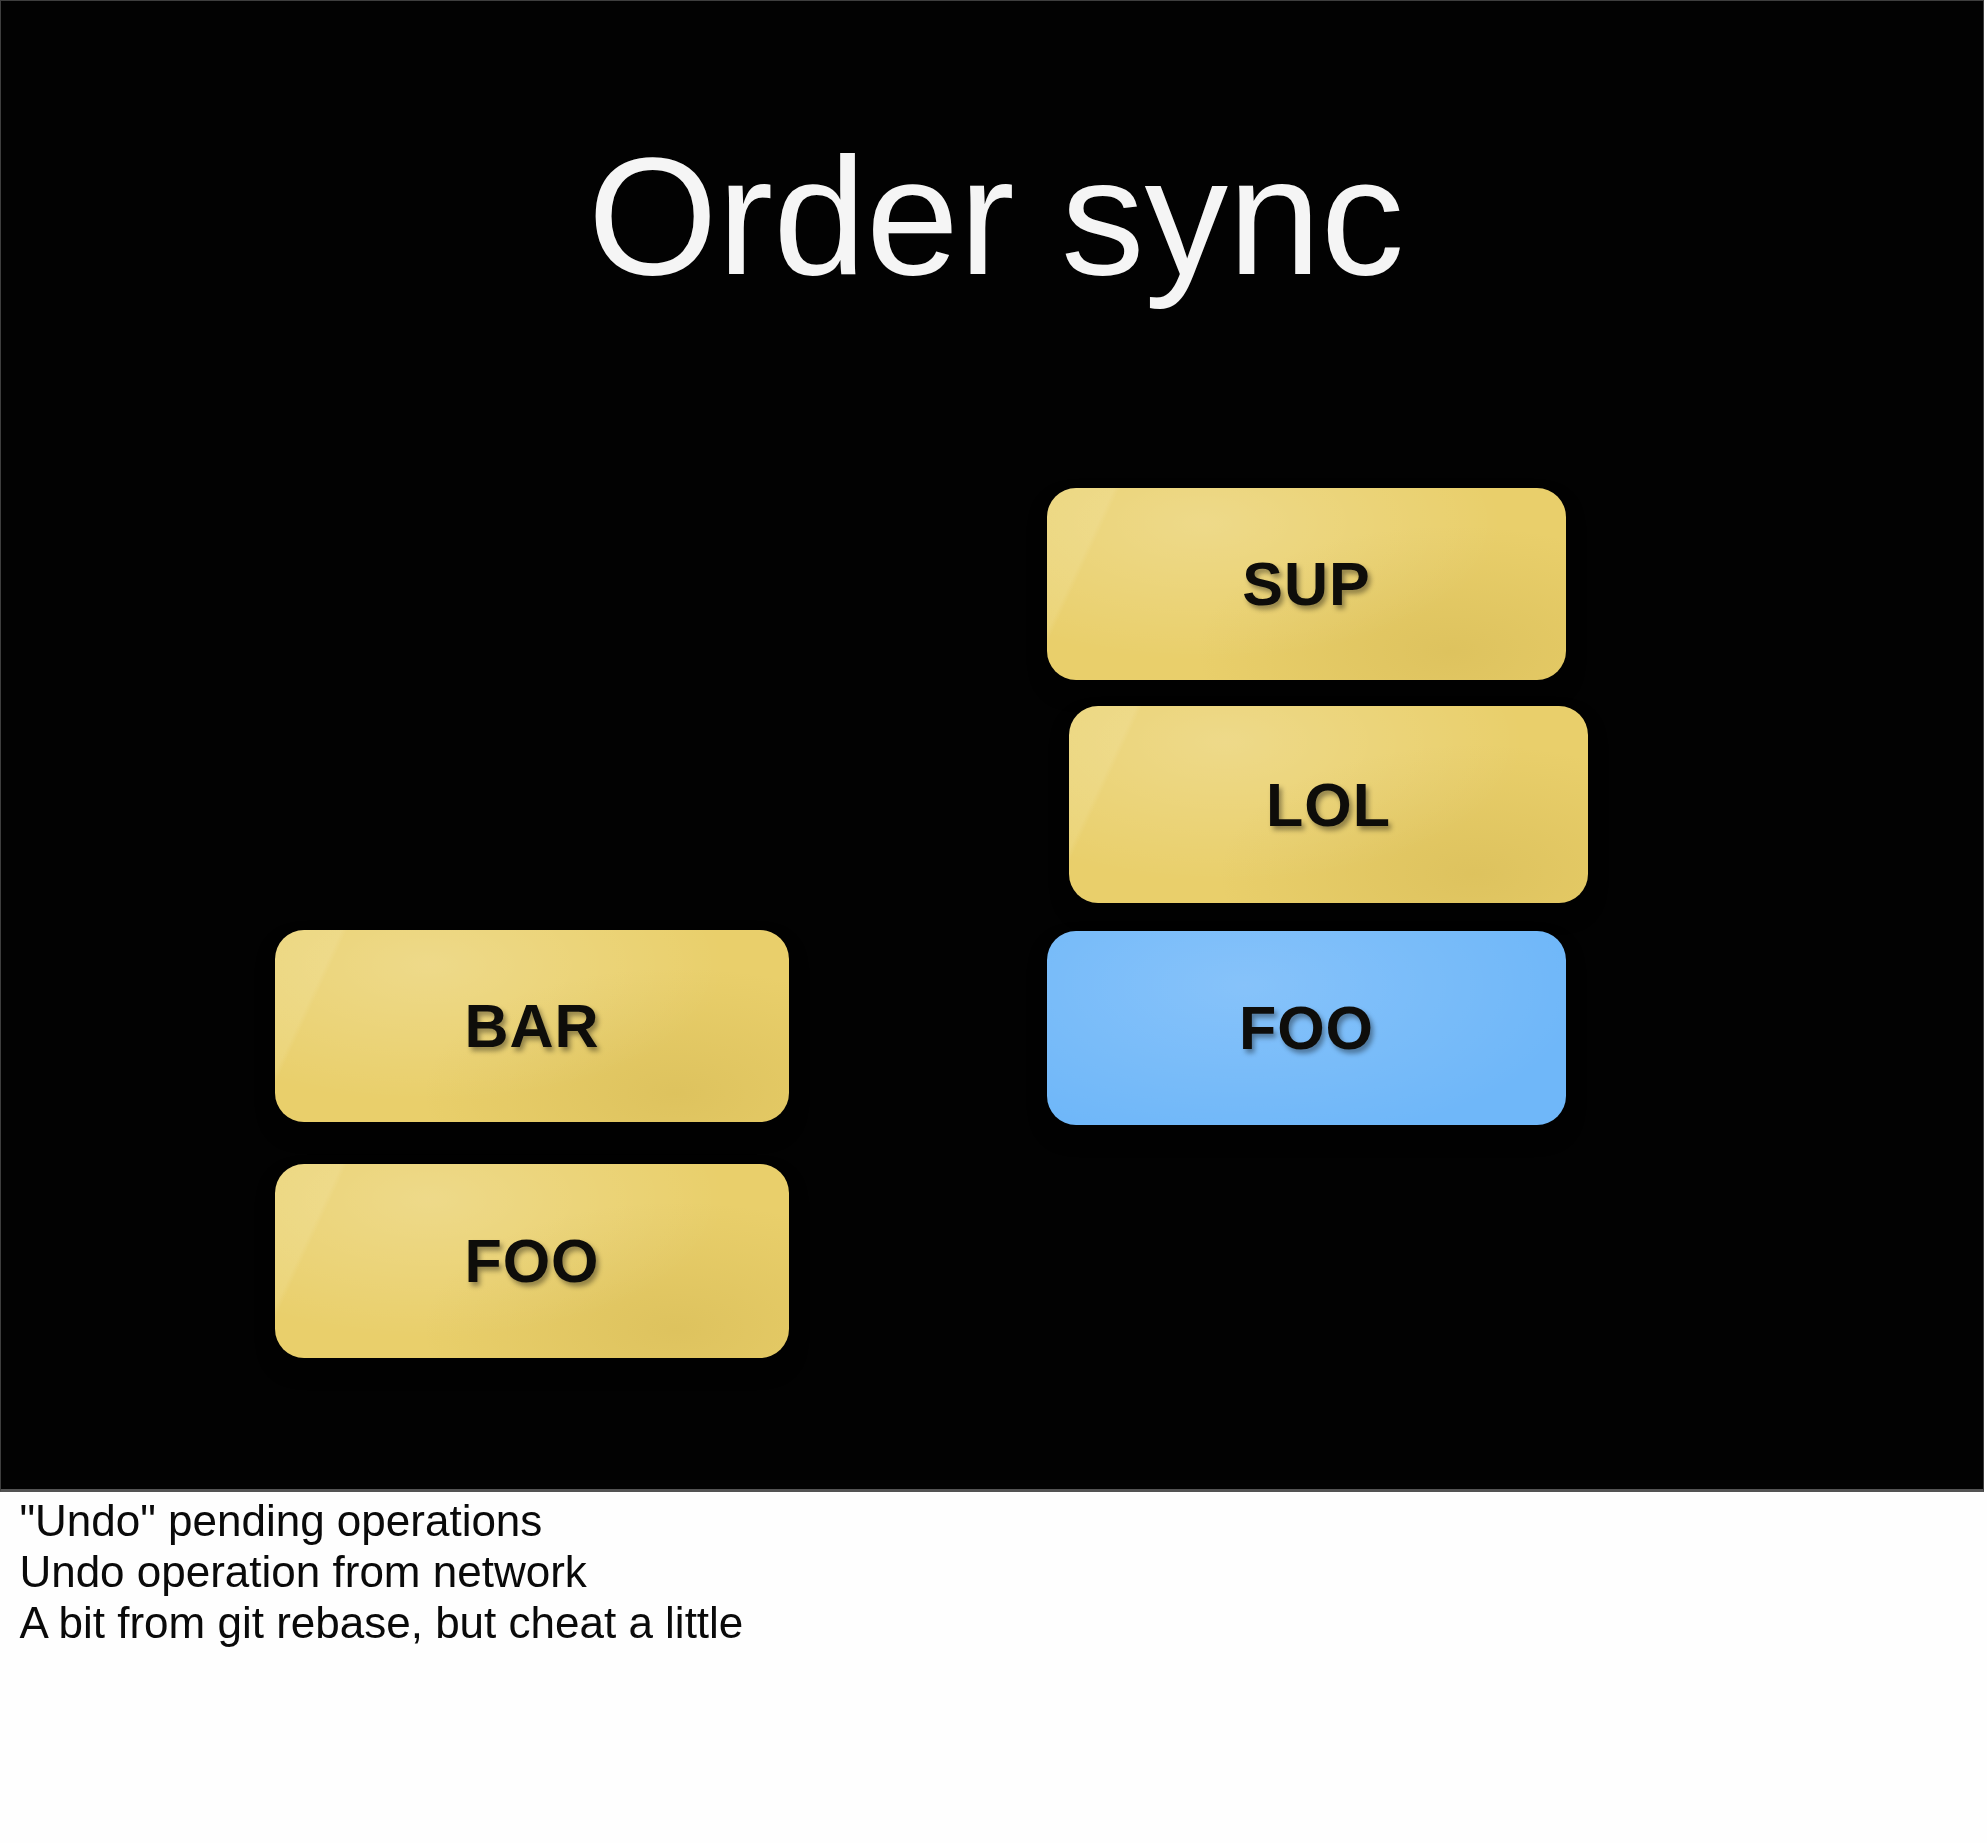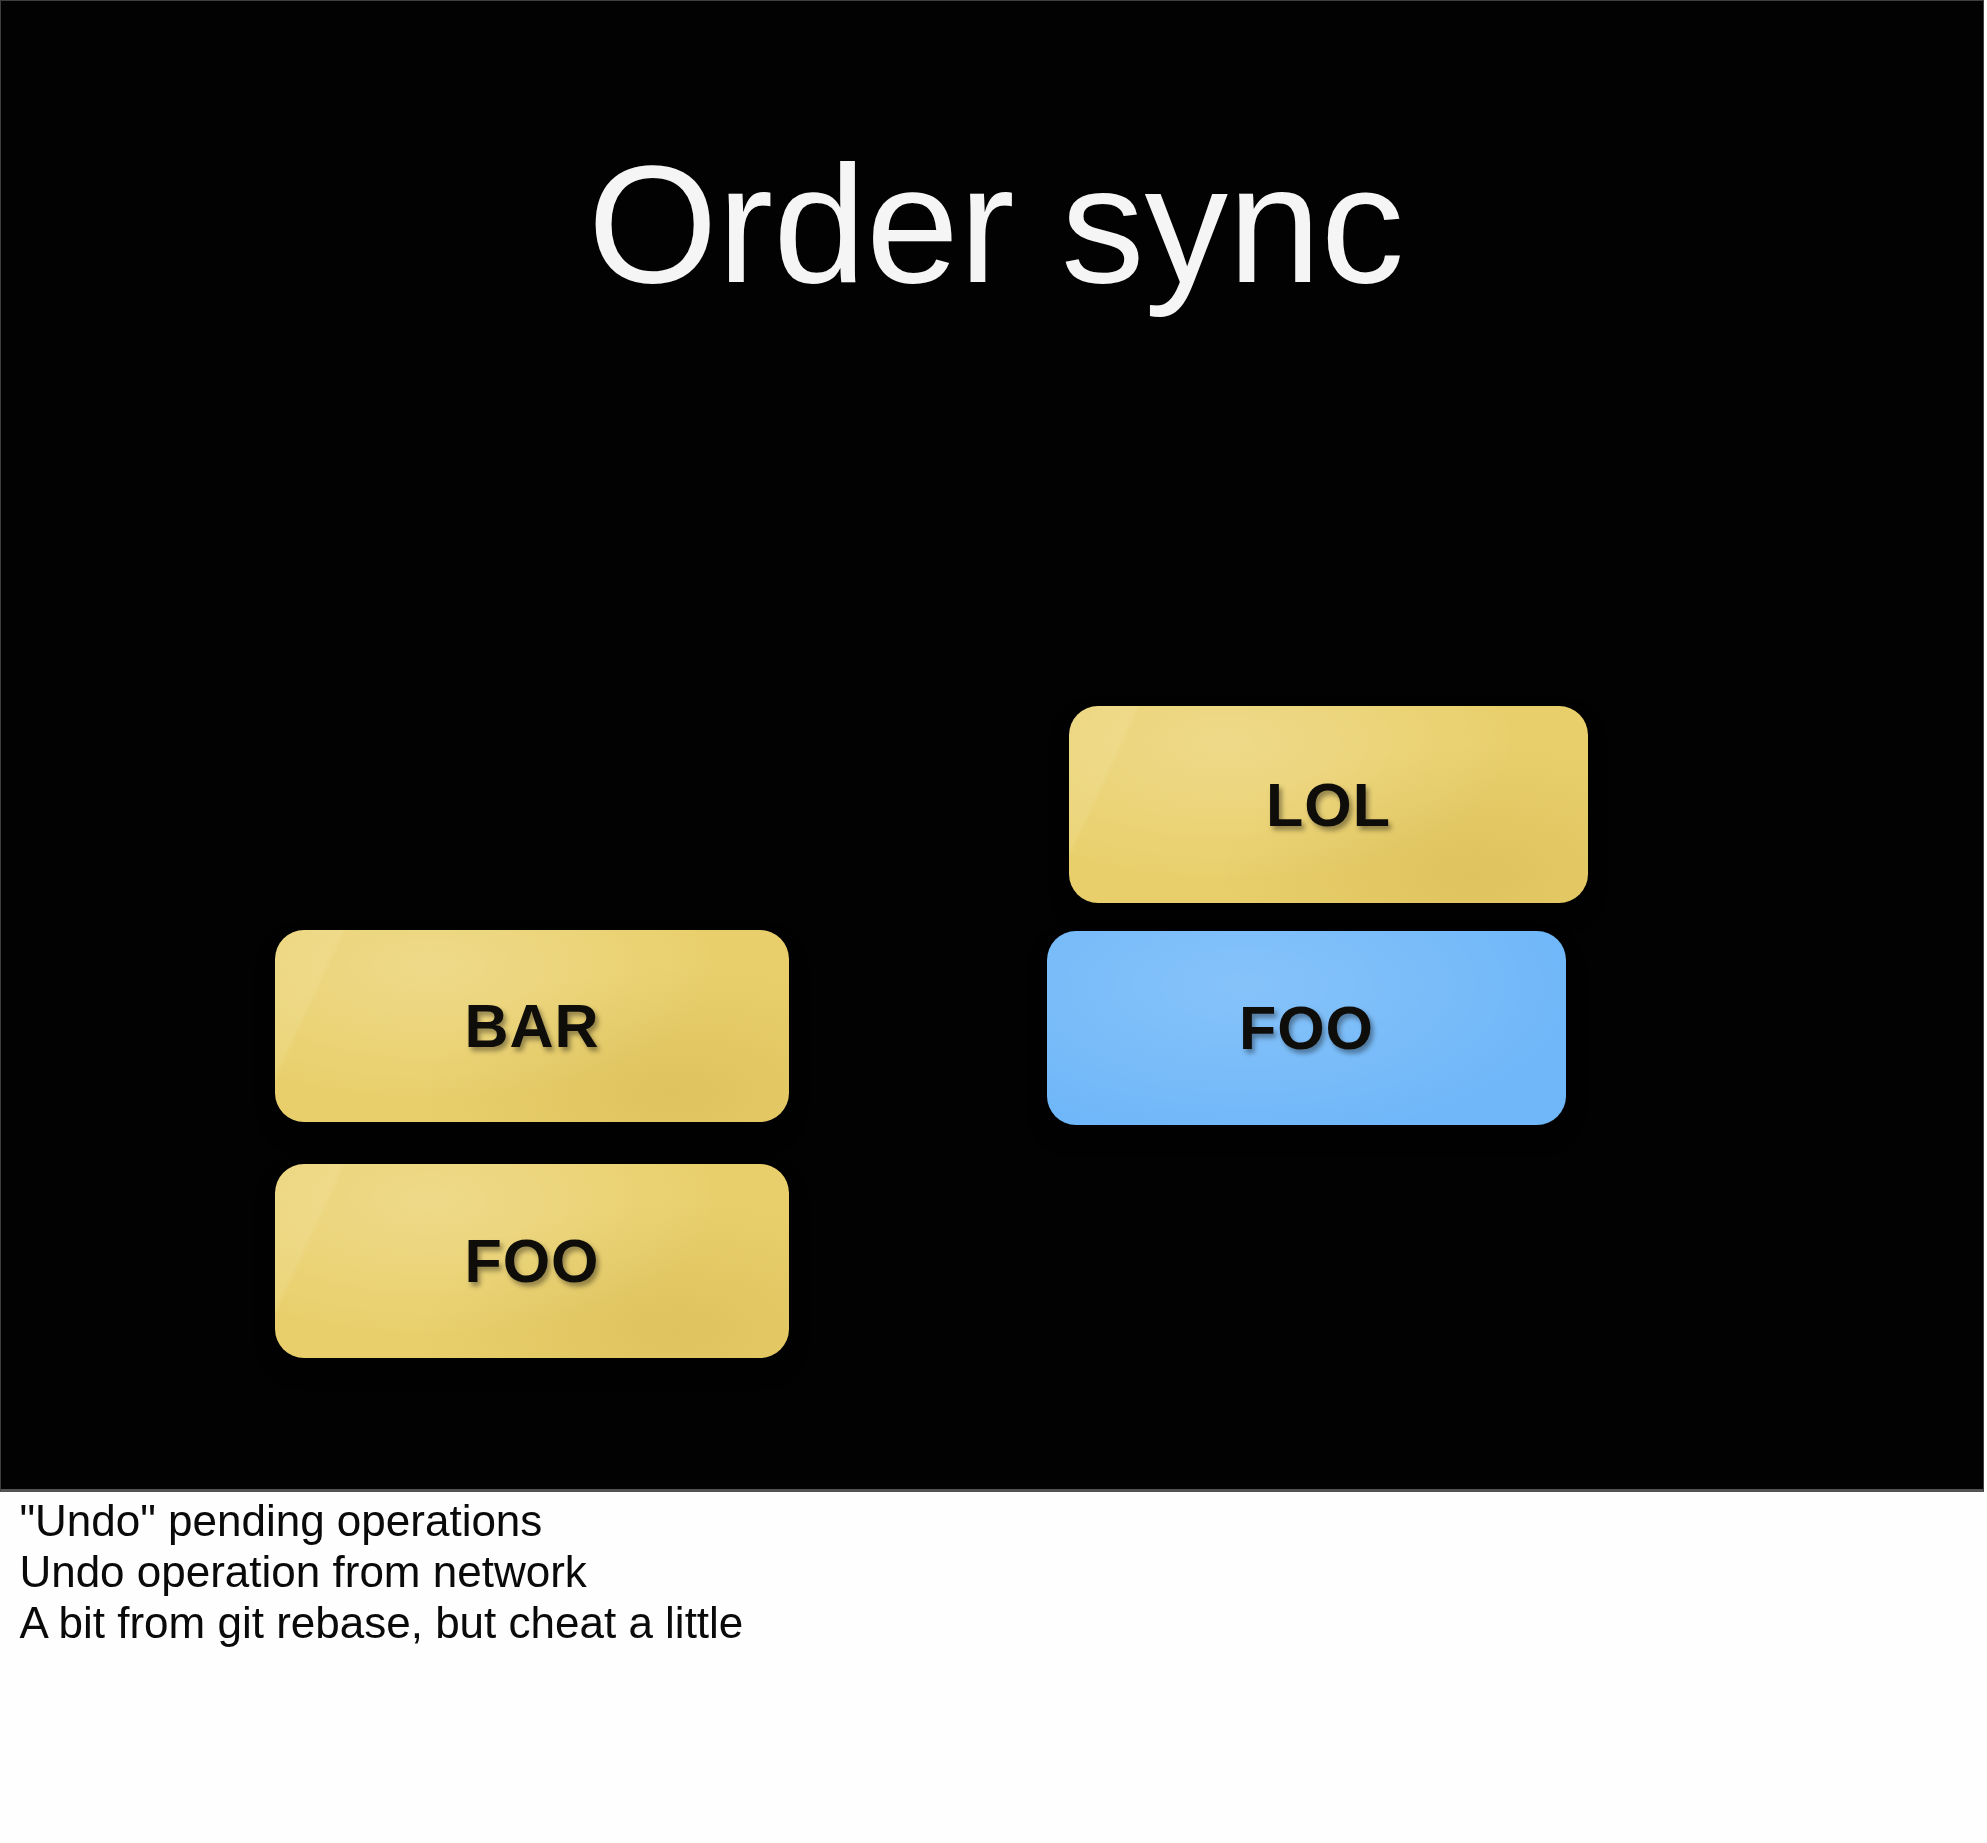--- a/index.html
+++ b/index.html
@@ -24,21 +24,21 @@
     height: 1492px;
     box-sizing: border-box;
     background: #020202;
     border: 1px solid #3e3e3e;
     border-bottom: 3.9px solid #535353;
   }
   .title {
     position: absolute;
     left: 0;
     right: 0;
-    top: 140px;
+    top: 132px;
     margin: 0;
     text-align: center;
     font-size: 167px;
     font-weight: 400;
     line-height: 1;
     color: #f5f5f5;
     letter-spacing: 0px;
     padding-left: 8px;
   }
   
@@ -95,20 +95,23 @@
 </style>
 </head>
 <body>
 
 <div class="page">
 
   <div class="slide">
 
     <h1 class="title">Order sync</h1>
 
+    <div class="box" id="box-sup" data-color="yellow">
+      <span class="box-label">SUP</span>
+    </div>
 
     <div class="box" id="box-lol" data-color="yellow">
       <span class="box-label">LOL</span>
     </div>
 
     <div class="box" id="box-foo-remote" data-color="blue">
       <span class="box-label">FOO</span>
     </div>
 
     <div class="box" id="box-bar" data-color="yellow">

